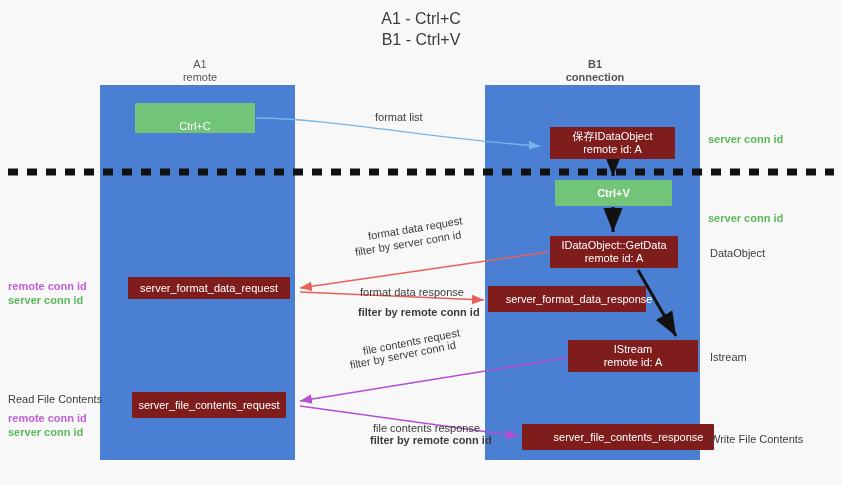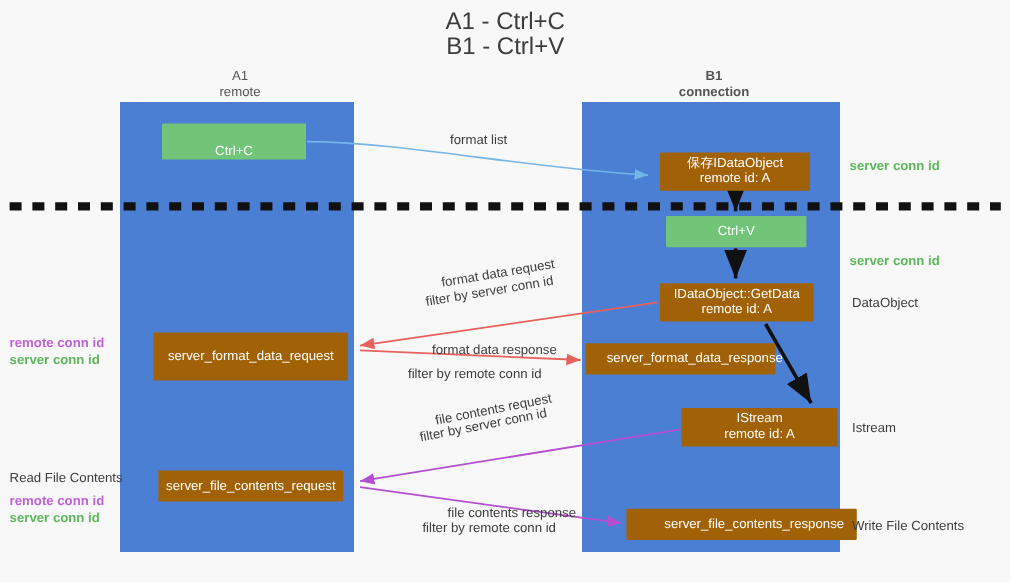--- a/index.html
+++ b/index.html
@@ -10,53 +10,53 @@
     overflow:hidden;
     position:relative;
   }
   #stage{position:absolute;left:0;top:0;width:842px;height:485px;}
   .lane{position:absolute;background:#4a7fd4;}
   .lane-a{left:100px;top:85px;width:195px;height:375px;}
   .lane-b{left:485px;top:85px;width:215px;height:375px;}
 
   .title{
     position:absolute;left:0;top:8px;width:842px;
-    text-align:center;color:#3c3c3c;font-size:20px;line-height:21px;
+    text-align:center;color:#3c3c3c;font-size:16px;line-height:21px;
   }
 
   .colhead{
     position:absolute;text-align:center;color:#555;
     font-size:11px;line-height:13px;
   }
   .colhead-a{left:130px;top:58px;width:140px;}
   .colhead-b{left:520px;top:58px;width:150px;font-weight:bold;}
 
   .box{
     position:absolute;box-sizing:border-box;
     display:flex;flex-direction:column;align-items:center;justify-content:center;
     color:#ffffff;font-size:11px;line-height:13px;text-align:center;
     border-radius:1px;
   }
   .box.green{background:#72c479;}
-  .box.orange{background:#a16207;}
+  .box.orange{background:#7f1d1d;}
 
   .b-ctrlc{left:135px;top:103px;width:120px;height:30px;justify-content:flex-end;}
   .b-dataobj{left:550px;top:127px;width:125px;height:32px;}
-  .b-ctrlv{left:555px;top:180px;width:117px;height:26px;}
+  .b-ctrlv{left:555px;top:180px;width:117px;height:26px;font-weight:bold;}
   .b-getdata{left:550px;top:236px;width:128px;height:32px;}
   .b-istream{left:568px;top:340px;width:130px;height:32px;}
-  .b-sfdreq{left:128px;top:277px;width:162px;height:40px;}
+  .b-sfdreq{left:128px;top:277px;width:162px;height:22px;}
   .b-sfdres{left:488px;top:286px;width:158px;height:26px;padding-left:24px;}
   .b-sfcreq{left:132px;top:392px;width:154px;height:26px;}
   .b-sfcres{left:522px;top:424px;width:192px;height:26px;padding-left:21px;}
 
   .lbl{position:absolute;font-size:11px;line-height:14px;color:#3c3c3c;}
   .lbl.green{color:#5cb85c;font-weight:bold;}
   .lbl.purple{color:#c061d8;font-weight:bold;}
-  .lbl.bold{font-weight:normal;}
+  .lbl.bold{font-weight:bold;margin-left:18px;}
   .rot-a{transform:rotate(-9.5deg);transform-origin:left center;}
   .rot-b{transform:rotate(-11deg);transform-origin:left center;}
   .nowrap{white-space:nowrap;}
 
   .l-formatlist{left:375px;top:110px;}
   .l-sci-1{left:708px;top:132px;}
   .l-sci-2{left:708px;top:211px;}
   .l-dataobject{left:710px;top:246px;}
   .l-istream{left:710px;top:350px;}
   .l-writefile{left:710px;top:432px;}

